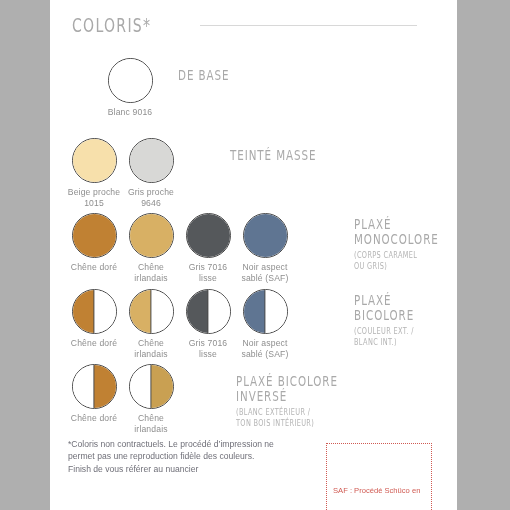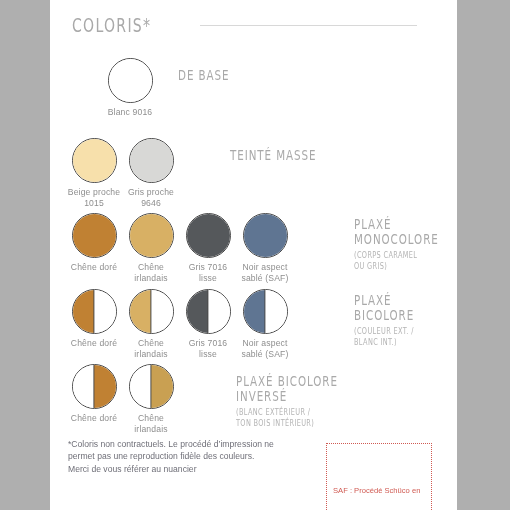--- a/index.html
+++ b/index.html
@@ -299,20 +299,20 @@
             <div>INVERSÉ</div>
           </div>
           <div class="cat-sub">
             <div>(BLANC EXTÉRIEUR /</div>
             <div>TON BOIS INTÉRIEUR)</div>
           </div>
         </div>
       </div>
     </div>
 
-  <div id="footer-note">*Coloris non contractuels. Le procédé d’impression ne permet pas une reproduction fidèle des couleurs. Merci de vous référer au nuancier</div>
+  <div id="footer-note">*Coloris non contractuels. Le procédé d’impression ne permet pas une reproduction fidèle des couleurs. Finish de vous référer au nuancier</div>
 
   <div id="saf-box">
     <div class="saf-line">SAF : Procédé Schüco en</div>
     <div class="saf-line">Automotive Finish.</div>
   </div>
 
 </div>
 
 </body></html>

